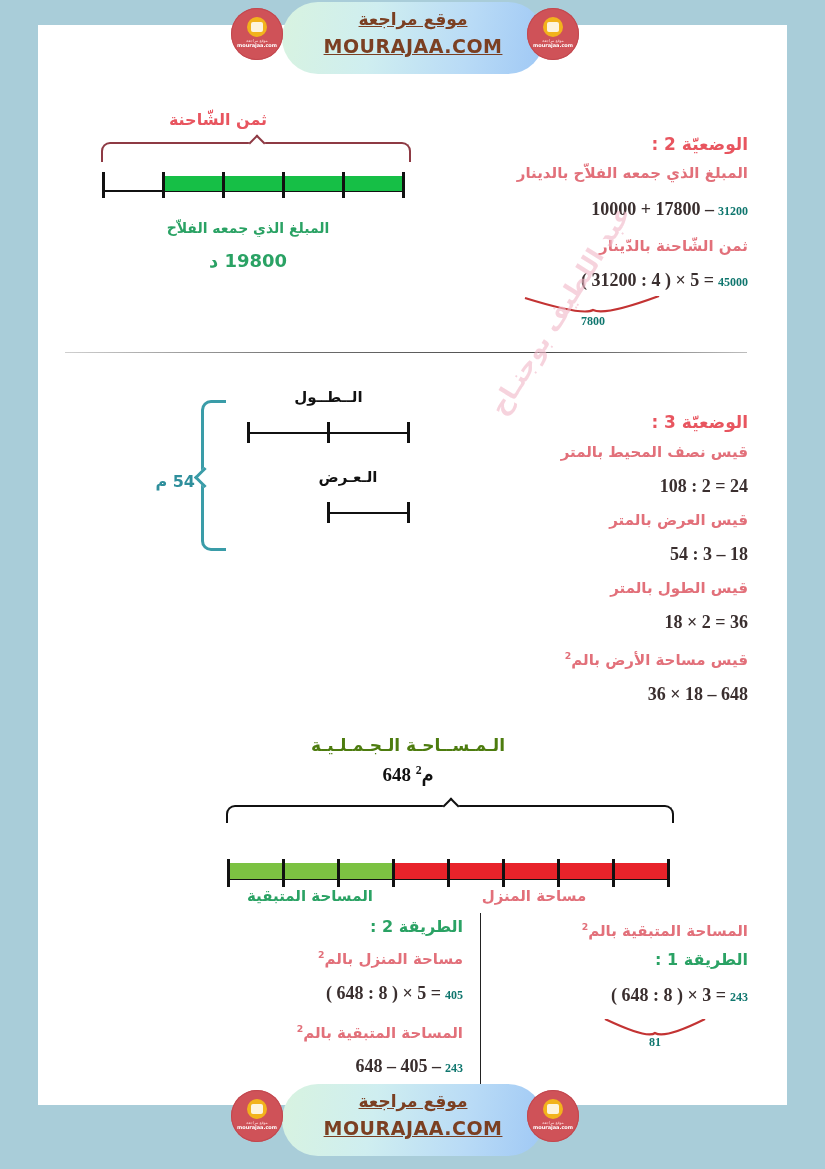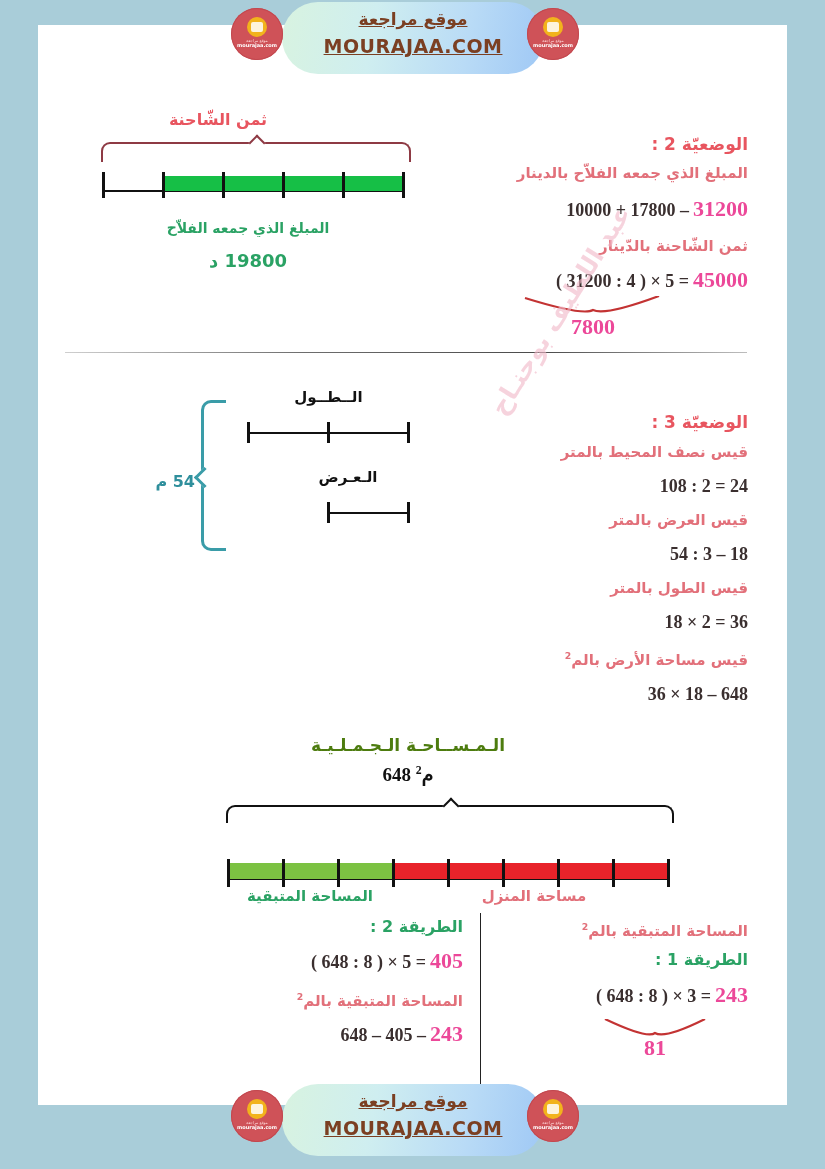--- a/index.html
+++ b/index.html
@@ -143,21 +143,21 @@
     font-weight: bold;
     direction: ltr;
   }
 
   .abs { position: absolute; }
 
   
   .head-red { color: #e8555f; font-size: 16px; }
   .body-red { color: #e2707a; font-size: 15px; }
   .calc-dark { color: #3a2f2f; font-size: 18px; }
-  .calc-red  { color: #ec4899; font-size: 22px; }
+  .calc-red  { color: #0f766e; font-size: 12px; }
   .green-txt { color: #2aa264; font-size: 14px; }
   .teal-txt  { color: #2f8f9c; font-size: 15px; }
 
   
   .tick {
     position: absolute;
     width: 3px;
     background: #111;
   }
   .axis {
@@ -395,20 +395,23 @@
       <svg width="105" height="22" style="position:absolute; left:110px; top:106px;">
         <path d="M2 0 Q 44 20 52 14 Q 62 20 102 0" stroke="#c33333" stroke-width="2.2" fill="none"></path>
       </svg>
       <div class="num calc-red abs" style="left:112px; top:122px; width:100px; text-align:center;">81</div>
     </div>
 
     <div class="abs" style="left:180px; top:888px; width:245px;">
 
       <div class="ar-txt green-txt" style="line-height:28px; font-size:16px;">الطريقة 2 :</div>
 
+      <div class="ar-txt body-red" style="line-height:28px; font-size:15px;">
+        <span>مساحة المنزل بالم</span><sup>2</sup>
+      </div>
 
       <div class="num" style="text-align:right; line-height:40px; direction:rtl;">
         <span class="calc-red">405</span>
         <span class="calc-dark">= 5 × ( 8 : 648 )</span>
       </div>
 
       <div class="ar-txt body-red" style="line-height:28px; font-size:15px;">
         <span>المساحة المتبقية بالم</span><sup>2</sup>
       </div>
 

